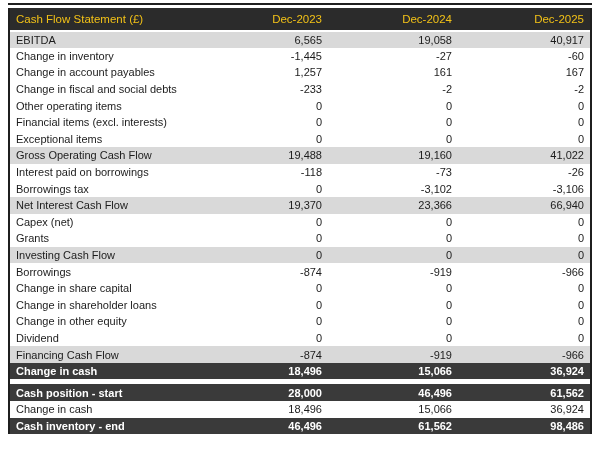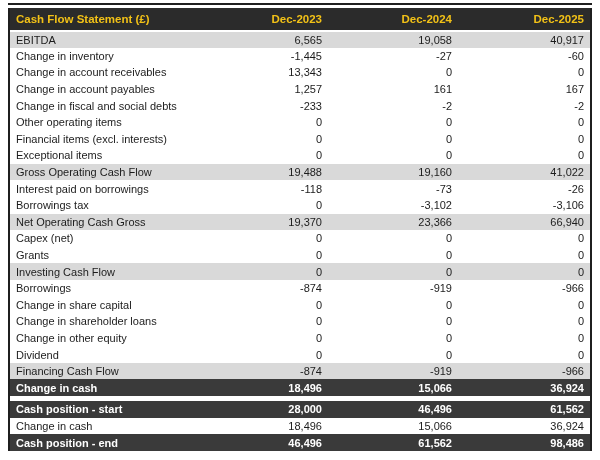--- a/index.html
+++ b/index.html
@@ -43,21 +43,21 @@
   col.c-num-last { width: 132px; }
   th, td {
     padding: 0 6px;
     font-size: 11px;
     white-space: nowrap;
     overflow: hidden;
   }
   thead th {
     background: var(--header-bg);
     color: var(--header-text);
-    font-weight: 700;
+    font-weight: 400;
     font-size: 11.5px;
     height: 23px;
     border-bottom: 2px solid #ffffff;
   }
   th.label, td.label { text-align: left; }
   th.num, td.num { text-align: right; }
   tbody td { height: 16.6px; }
   tr.normal td { background: #ffffff; font-weight: 400; }
   tr.summary td { background: var(--summary-row-bg); font-weight: 400; }
   tr.dark td {
@@ -99,26 +99,20 @@
     <td class="num">19,058</td>
     <td class="num">40,917</td>
   </tr>
           <tr class="normal">
     <td class="label">Change in inventory</td>
     <td class="num">-1,445</td>
     <td class="num">-27</td>
     <td class="num">-60</td>
   </tr>
           <tr class="normal">
-    <td class="label">Change in account receivables</td>
-    <td class="num">13,343</td>
-    <td class="num">0</td>
-    <td class="num">0</td>
-  </tr>
-          <tr class="normal">
     <td class="label">Change in account payables</td>
     <td class="num">1,257</td>
     <td class="num">161</td>
     <td class="num">167</td>
   </tr>
           <tr class="normal">
     <td class="label">Change in fiscal and social debts</td>
     <td class="num">-233</td>
     <td class="num">-2</td>
     <td class="num">-2</td>
@@ -153,21 +147,21 @@
     <td class="num">-73</td>
     <td class="num">-26</td>
   </tr>
           <tr class="normal">
     <td class="label">Borrowings tax</td>
     <td class="num">0</td>
     <td class="num">-3,102</td>
     <td class="num">-3,106</td>
   </tr>
           <tr class="summary">
-    <td class="label">Net Operating Cash Gross</td>
+    <td class="label">Net Interest Cash Flow</td>
     <td class="num">19,370</td>
     <td class="num">23,366</td>
     <td class="num">66,940</td>
   </tr>
           <tr class="normal">
     <td class="label">Capex (net)</td>
     <td class="num">0</td>
     <td class="num">0</td>
     <td class="num">0</td>
   </tr>
@@ -234,21 +228,21 @@
     <td class="num">46,496</td>
     <td class="num">61,562</td>
   </tr>
           <tr class="normal">
     <td class="label">Change in cash</td>
     <td class="num">18,496</td>
     <td class="num">15,066</td>
     <td class="num">36,924</td>
   </tr>
           <tr class="dark">
-    <td class="label">Cash position - end</td>
+    <td class="label">Cash inventory - end</td>
     <td class="num">46,496</td>
     <td class="num">61,562</td>
     <td class="num">98,486</td>
   </tr>
         </tbody>
     </table>
   </div>
 </div>
 
 </body></html>

